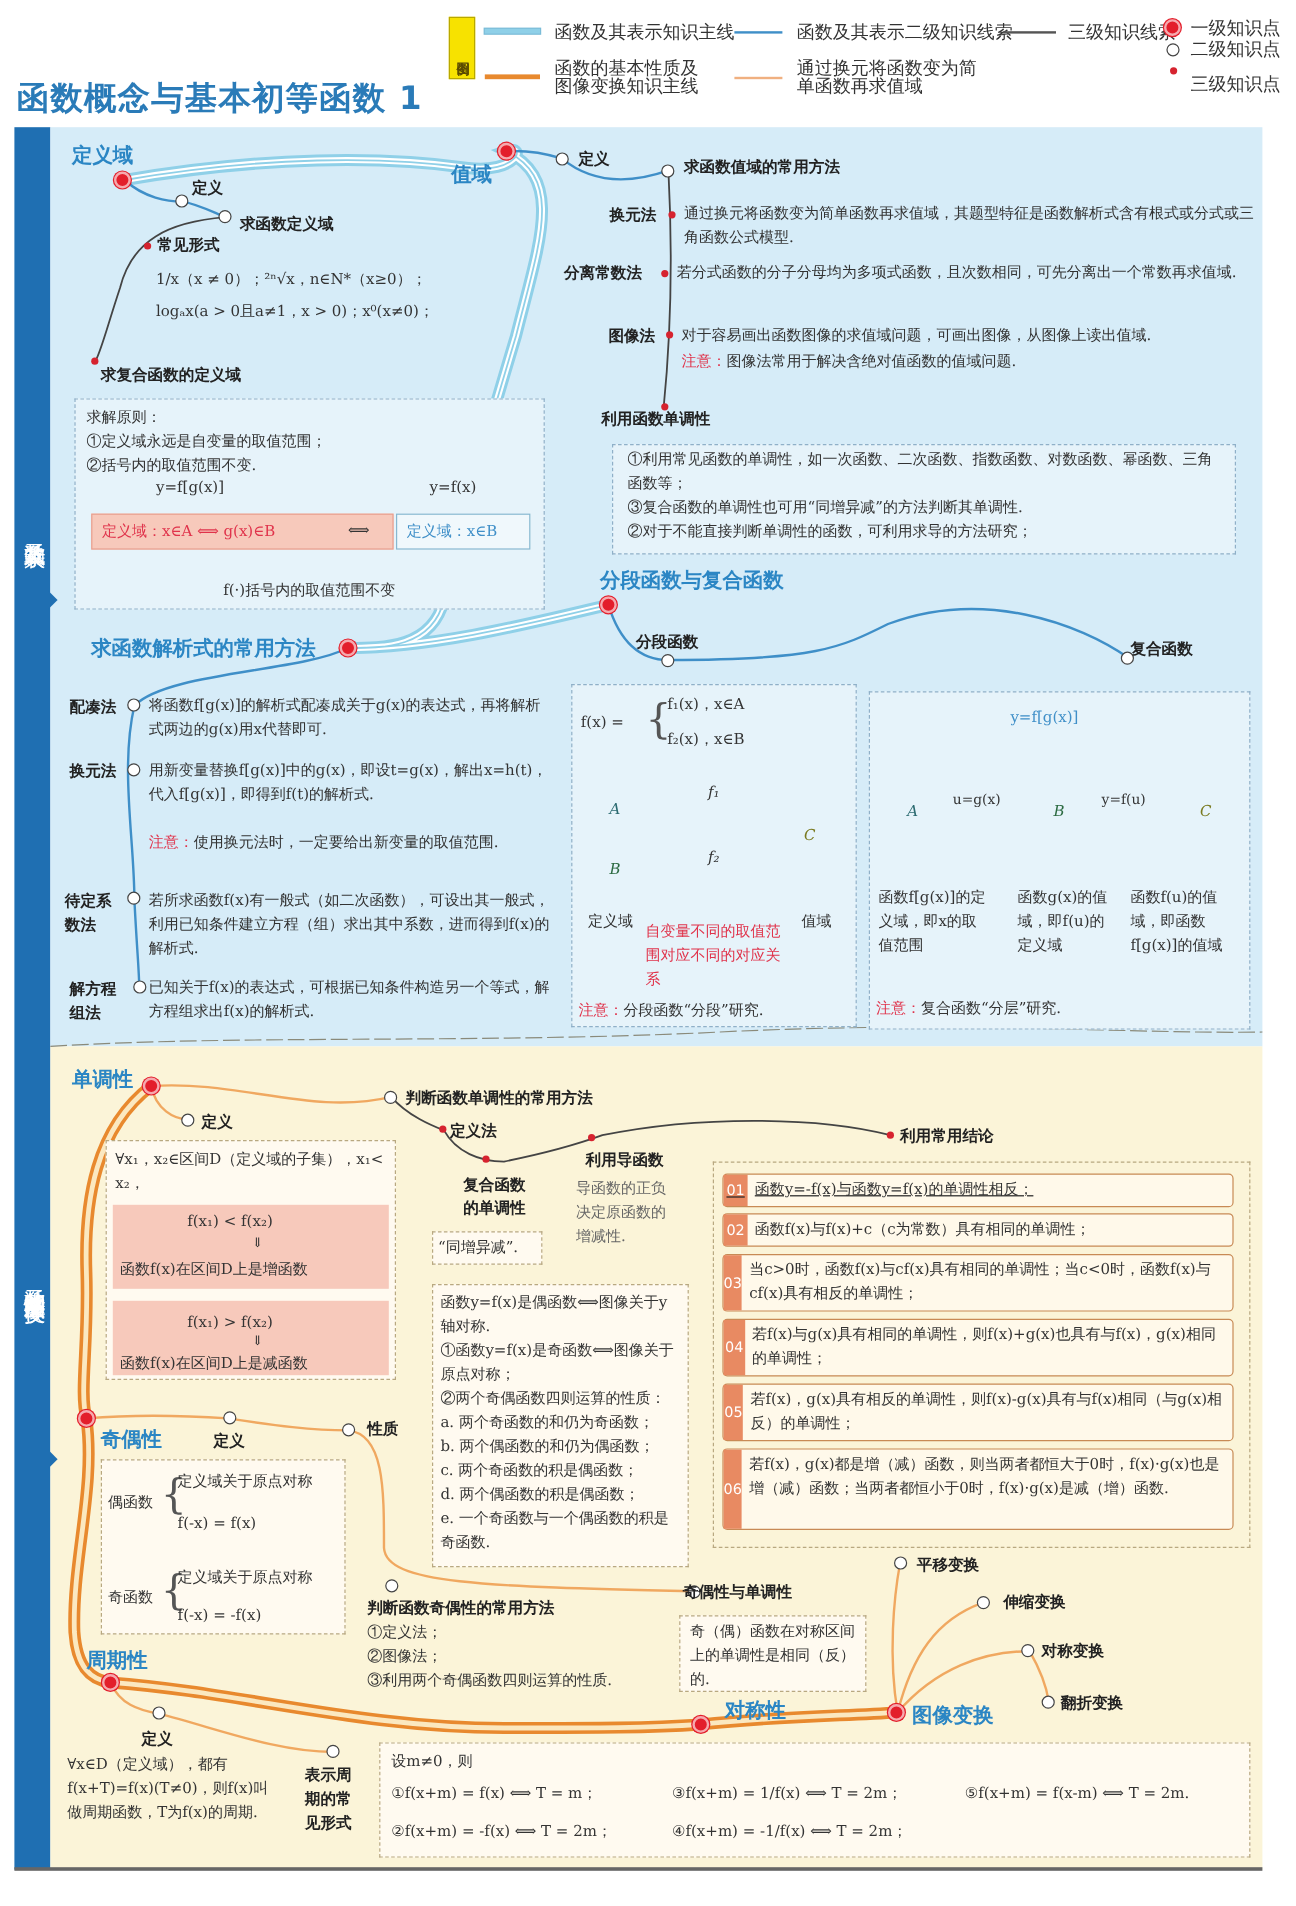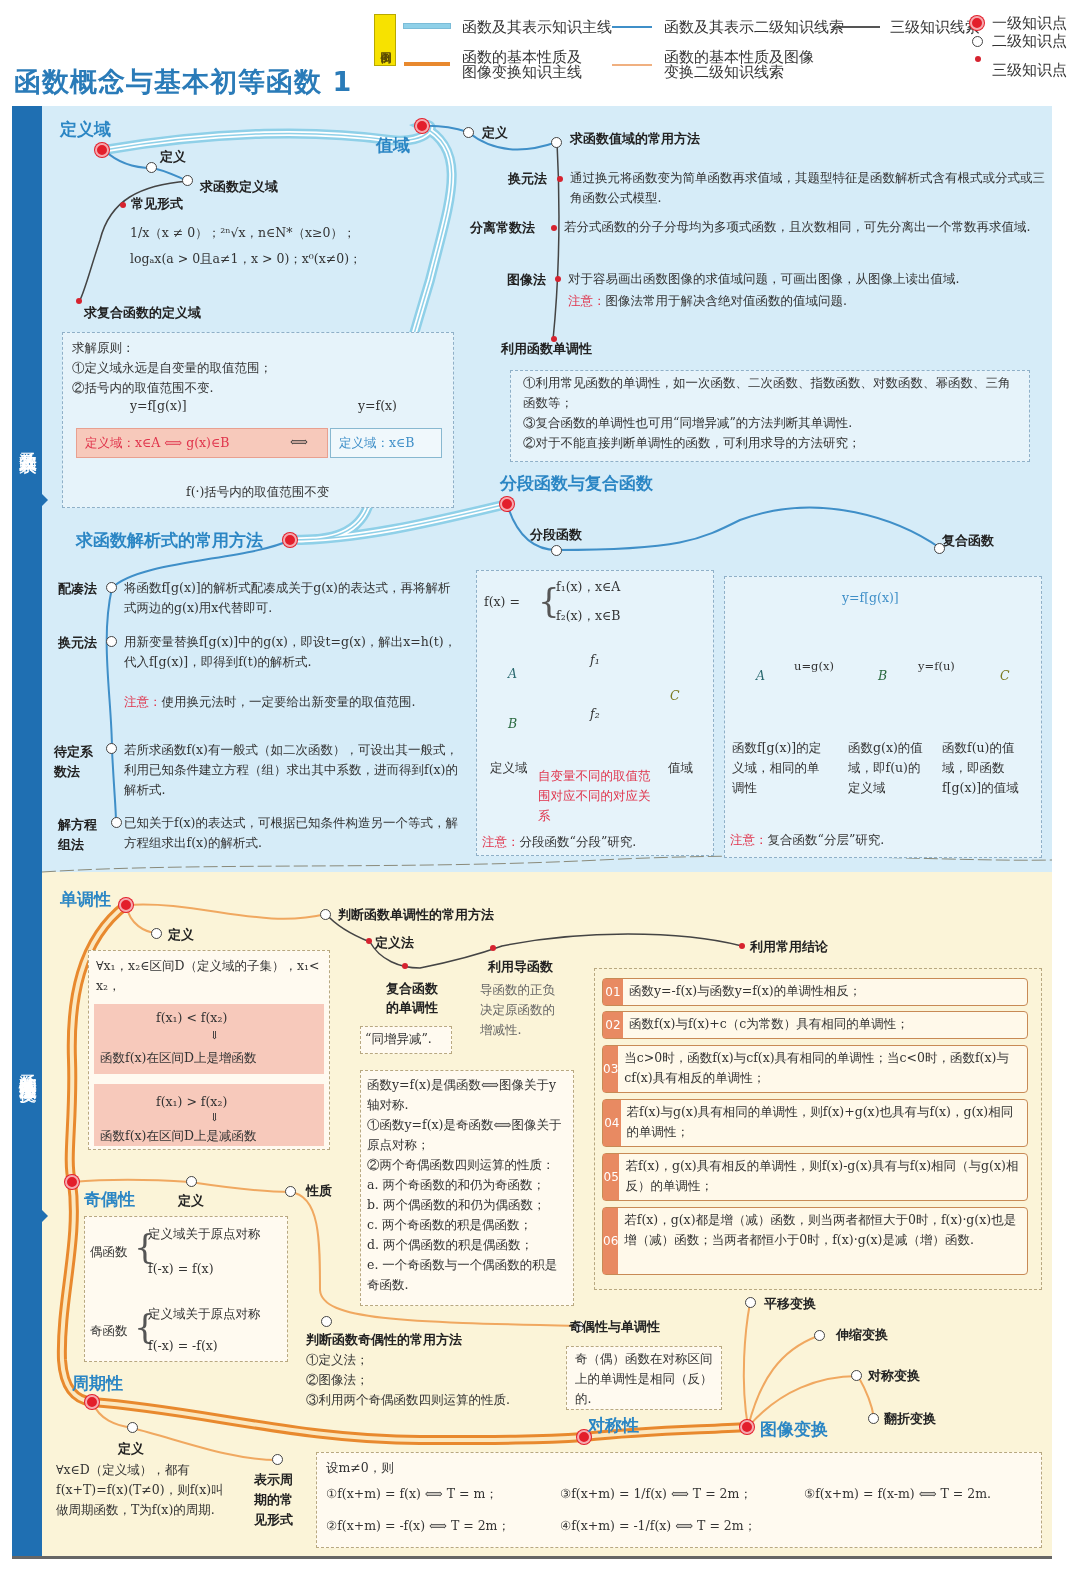--- a/index.html
+++ b/index.html
@@ -44,21 +44,21 @@
 <div class="abs legend-tag">图例</div>
 
 <div class="abs" style="left:404px;top:14px;width:670px;height:70px;">
   <div class="abs lg-line" style="left:0;top:10px;width:46px;background:#8fd0e8;box-shadow:0 0 0 1px #7bbcd8;"></div>
   <div class="abs lg-txt" style="left:58px;top:6px;">函数及其表示知识主线</div>
   <div class="abs lg-line" style="left:0;top:48px;width:46px;background:#e8892e;"></div>
   <div class="abs lg-txt" style="left:58px;top:36px;width:130px;">函数的基本性质及图像变换知识主线</div>
   <div class="abs" style="left:208px;top:12px;width:40px;height:2px;background:#3f8fc8;"></div>
   <div class="abs lg-txt" style="left:260px;top:6px;">函数及其表示二级知识线索</div>
   <div class="abs" style="left:208px;top:50px;width:40px;height:2px;background:#f0b080;"></div>
-  <div class="abs lg-txt" style="left:260px;top:36px;width:150px;">函数的基本性质及图像变换二级知识线索</div>
+  <div class="abs lg-txt" style="left:260px;top:36px;width:150px;">通过换元将函数变为简单函数再求值域</div>
   <div class="abs" style="left:432px;top:12px;width:44px;height:2px;background:#555;"></div>
   <div class="abs lg-txt" style="left:486px;top:6px;">三级知识线索</div>
   <div class="abs node1" style="left:566px;top:2px;"></div>
   <div class="abs lg-txt" style="left:588px;top:2px;">一级知识点</div>
   <div class="abs node2" style="left:568px;top:22px;"></div>
   <div class="abs lg-txt" style="left:588px;top:20px;">二级知识点</div>
   <div class="abs node3" style="left:571px;top:42px;"></div>
   <div class="abs lg-txt" style="left:588px;top:49px;">三级知识点</div>
 </div>
 
@@ -245,21 +245,21 @@
   <span class="red">注意：</span><span>分段函数“分段”研究.</span>
 </div>
 
 <div class="abs dashbox" style="left:724px;top:576px;width:318px;height:282px;background:#e6f3fa;"></div>
 <div class="abs body" style="left:842px;top:588px;color:#3f8fc8;">y=f[g(x)]</div>
 <div class="abs body" style="left:756px;top:666px;color:#2b6a70;font-style:italic;">A</div>
 <div class="abs body" style="left:878px;top:666px;color:#2b6a40;font-style:italic;">B</div>
 <div class="abs body" style="left:1000px;top:666px;color:#7a7a20;font-style:italic;">C</div>
 <div class="abs body" style="left:794px;top:656px;font-size:11.5px;">u=g(x)</div>
 <div class="abs body" style="left:918px;top:656px;font-size:11.5px;">y=f(u)</div>
-<div class="abs body" style="left:732px;top:738px;width:94px;">函数f[g(x)]的定义域，相同的单调性</div>
+<div class="abs body" style="left:732px;top:738px;width:94px;">函数f[g(x)]的定义域，即x的取值范围</div>
 <div class="abs body" style="left:848px;top:738px;width:80px;">函数g(x)的值域，即f(u)的定义域</div>
 <div class="abs body" style="left:942px;top:738px;width:96px;">函数f(u)的值域，即函数f[g(x)]的值域</div>
 <div class="abs body" style="left:730px;top:830px;">
   <span class="red">注意：</span><span>复合函数“分层”研究.</span>
 </div>
 
 <div class="abs h1" style="left:60px;top:888px;">单调性</div>
 <div class="abs node1" style="left:119px;top:898px;"></div>
 <div class="abs node2" style="left:151px;top:928px;"></div>
 <div class="abs h2" style="left:168px;top:926px;">定义</div>
@@ -281,21 +281,21 @@
 <div class="abs node3" style="left:402px;top:963px;"></div>
 <div class="abs h2" style="left:380px;top:979px;width:64px;text-align:center;line-height:19px;">复合函数的单调性</div>
 <div class="abs dashbox-y body" style="left:360px;top:1026px;width:92px;height:28px;padding:2px 4px;background:#fffaf0;">“同增异减”.</div>
 <div class="abs node3" style="left:490px;top:945px;"></div>
 <div class="abs h2" style="left:488px;top:958px;">利用导函数</div>
 <div class="abs body" style="left:480px;top:980px;width:80px;color:#666;">导函数的正负决定原函数的增减性.</div>
 <div class="abs node3" style="left:739px;top:943px;"></div>
 <div class="abs h2" style="left:750px;top:938px;">利用常用结论</div>
 
 <div class="abs dashbox-y" style="left:594px;top:968px;width:448px;height:322px;"></div>
-<div class="abs row-card" style="left:602px;top:978px;width:426px;height:28px;">
+<div class="abs row-card" style="left:602px;top:978px;width:426px;height:28px;text-decoration:underline;">
   <div class="row-num">01</div>
   <div class="row-txt">函数y=-f(x)与函数y=f(x)的单调性相反；</div>
 </div>
 <div class="abs row-card" style="left:602px;top:1011px;width:426px;height:28px;">
   <div class="row-num">02</div>
   <div class="row-txt">函数f(x)与f(x)+c（c为常数）具有相同的单调性；</div>
 </div>
 <div class="abs row-card" style="left:602px;top:1045px;width:426px;height:48px;">
   <div class="row-num">03</div>
   <div class="row-txt">当c&gt;0时，函数f(x)与cf(x)具有相同的单调性；当c&lt;0时，函数f(x)与cf(x)具有相反的单调性；</div>
@@ -359,21 +359,21 @@
 <div class="abs h2" style="left:254px;top:1470px;width:48px;line-height:20px;">表示周期的常见形式</div>
 <div class="abs dashbox-y" style="left:316px;top:1452px;width:726px;height:96px;background:#fffaf0;"></div>
 <div class="abs body" style="left:326px;top:1458px;">设m≠0，则</div>
 <div class="abs body" style="left:326px;top:1484px;">①f(x+m) = f(x) ⟺ T = m；</div>
 <div class="abs body" style="left:326px;top:1516px;">②f(x+m) = -f(x) ⟺ T = 2m；</div>
 <div class="abs body" style="left:560px;top:1484px;">③f(x+m) = 1/f(x) ⟺ T = 2m；</div>
 <div class="abs body" style="left:560px;top:1516px;">④f(x+m) = -1/f(x) ⟺ T = 2m；</div>
 <div class="abs body" style="left:804px;top:1484px;">⑤f(x+m) = f(x-m) ⟺ T = 2m.</div>
 
 <div class="abs node1" style="left:577px;top:1430px;"></div>
-<div class="abs h1" style="left:588px;top:1414px;text-align:right;">对称性</div>
+<div class="abs h1" style="left:604px;top:1414px;text-align:right;">对称性</div>
 <div class="abs node1" style="left:740px;top:1420px;"></div>
 <div class="abs h1" style="left:760px;top:1418px;">图像变换</div>
 <div class="abs node2" style="left:745px;top:1297px;"></div>
 <div class="abs h2" style="left:764px;top:1295px;">平移变换</div>
 <div class="abs node2" style="left:814px;top:1330px;"></div>
 <div class="abs h2" style="left:836px;top:1326px;">伸缩变换</div>
 <div class="abs node2" style="left:851px;top:1370px;"></div>
 <div class="abs h2" style="left:868px;top:1367px;">对称变换</div>
 <div class="abs node2" style="left:868px;top:1413px;"></div>
 <div class="abs h2" style="left:884px;top:1410px;">翻折变换</div>

